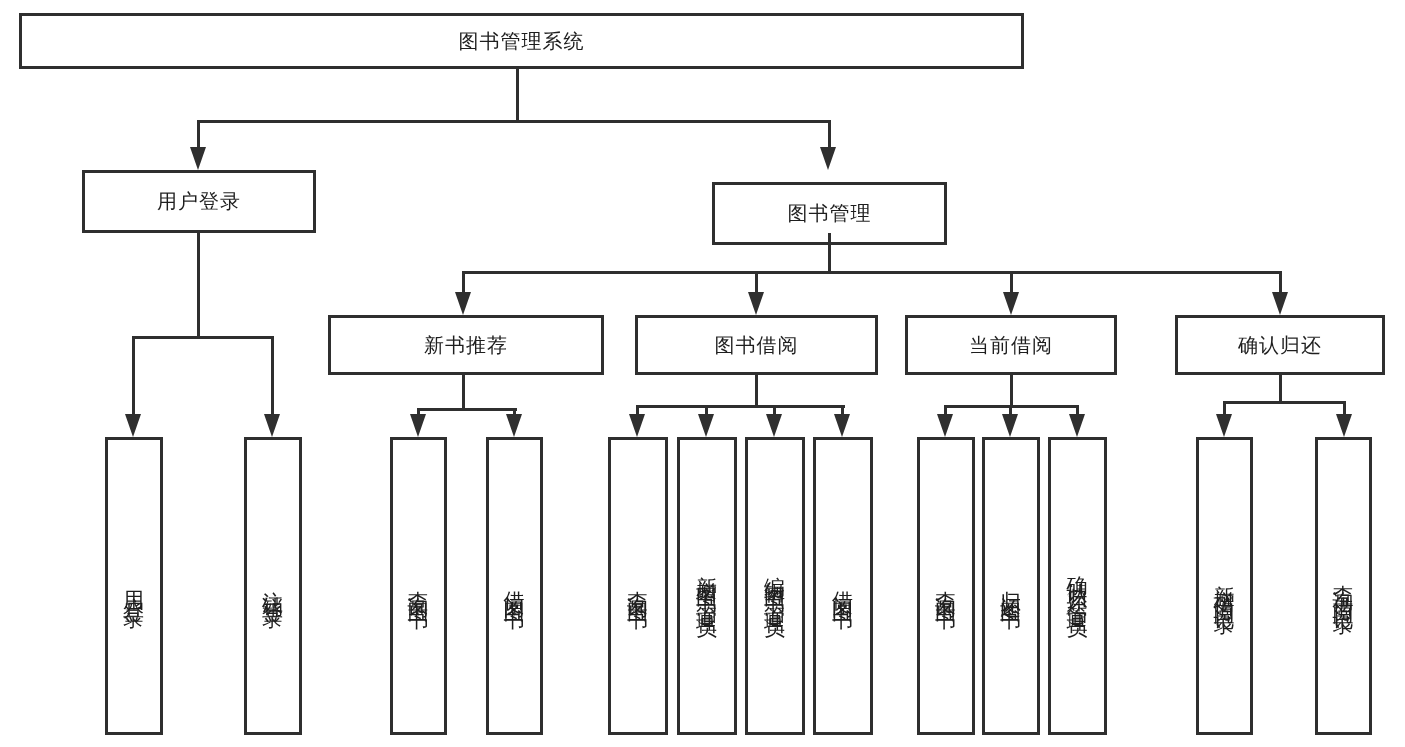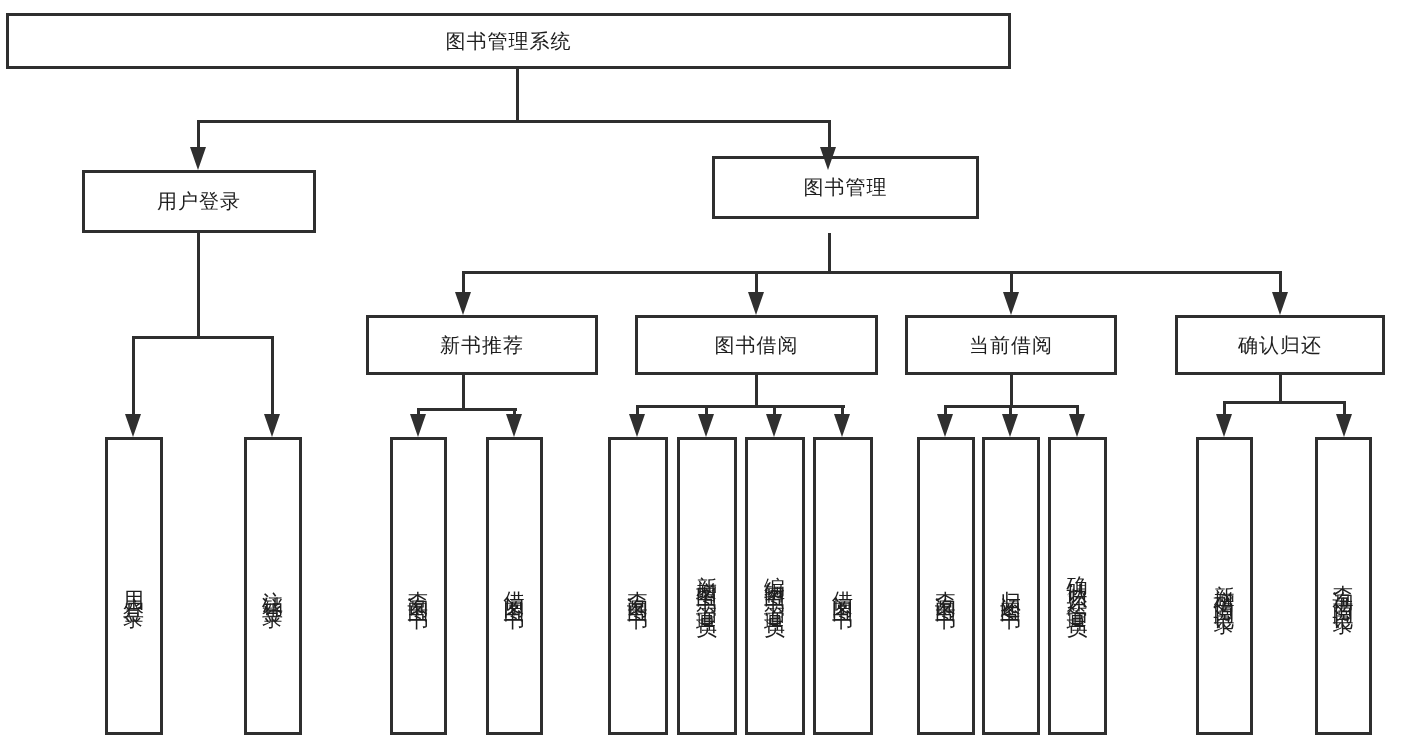--- a/index.html
+++ b/index.html
@@ -25,27 +25,27 @@
   .watermark{
     position:absolute;left:1146px;top:714px;font-size:22px;letter-spacing:1px;
     color:#9c9c9c;white-space:nowrap;
   }
 </style>
 </head>
 <body>
 
 <div class="stage">
 
-  <div class="box" style="left:6px;top:13px;width:1005px;height:56px">图书管理系统</div>
+  <div class="box" style="left:19px;top:13px;width:1005px;height:56px">图书管理系统</div>
 
   <div class="box" style="left:82px;top:170px;width:234px;height:63px">用户登录</div>
 
-  <div class="box" style="left:712px;top:156px;width:267px;height:63px">图书管理</div>
+  <div class="box" style="left:712px;top:182px;width:235px;height:63px">图书管理</div>
 
-  <div class="box" style="left:366px;top:315px;width:232px;height:60px">新书推荐</div>
+  <div class="box" style="left:328px;top:315px;width:276px;height:60px">新书推荐</div>
 
   <div class="box" style="left:635px;top:315px;width:243px;height:60px">图书借阅</div>
 
   <div class="box" style="left:905px;top:315px;width:212px;height:60px">当前借阅</div>
 
   <div class="box" style="left:1175px;top:315px;width:210px;height:60px">确认归还</div>
 
   <div class="box vbox" style="left:105px;top:437px;width:58px;height:298px">用户登录</div>
 
   <div class="box vbox" style="left:244px;top:437px;width:58px;height:298px">注销登录</div>

